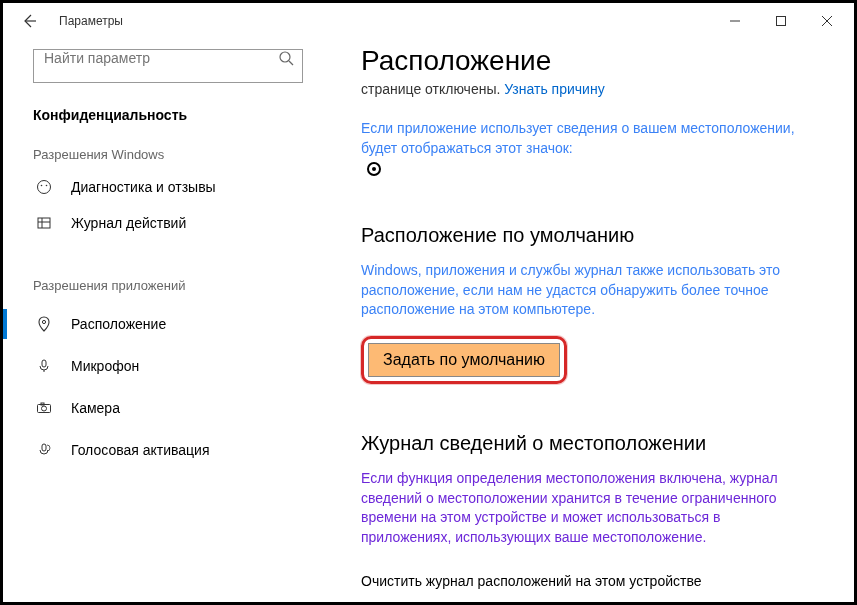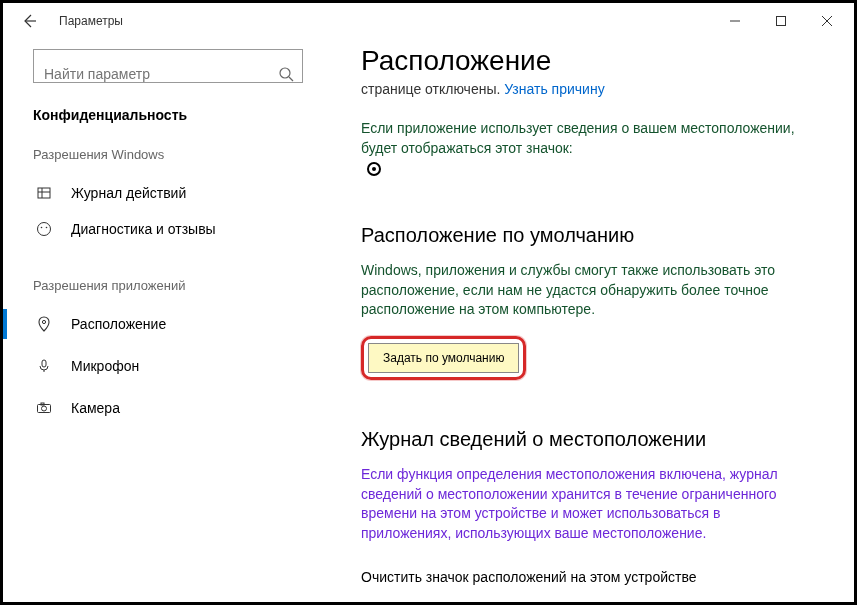--- a/index.html
+++ b/index.html
@@ -9,39 +9,39 @@
   .back-btn { width: 24px; height: 24px; display: flex; align-items: center; justify-content: center; cursor: pointer; margin-right: 18px; }
   .title { font-size: 12px; color: #333; }
   .winbtns { margin-left: auto; display: flex; }
   .winbtn { width: 46px; height: 32px; display: flex; align-items: center; justify-content: center; cursor: pointer; }
   .body { flex: 1; display: flex; overflow: hidden; }
   .sidebar { width: 320px; padding: 10px 0 0 0; overflow: hidden; position: relative; }
   .sidebar-inner { padding: 0 20px 0 30px; }
   .home-row { display: flex; align-items: center; height: 36px; margin-bottom: 14px; cursor: pointer; }
   .home-row .icon { width: 22px; margin-right: 16px; display: flex; justify-content: center; }
   .home-row .label { font-size: 14px; }
-  .search-box { height: 34px; border: 1px solid #999; display: flex; align-items: flex-end; padding: 0 8px 0 10px; margin-bottom: 24px; }
+  .search-box { height: 34px; border: 1px solid #999; display: flex; align-items: flex-start; padding: 0 8px 0 10px; margin-bottom: 24px; }
   .search-box input { flex: 1; border: none; outline: none; font-size: 14px; color: #666; background: transparent; }
   .sidebar-title { font-size: 14px; font-weight: 600; margin-bottom: 24px; }
   .group-label { font-size: 13px; color: #666; margin: 0 0 10px 30px; }
   .nav-item { display: flex; align-items: center; height: 42px; padding-left: 30px; cursor: pointer; position: relative; font-size: 14px; }
   .nav-item .icon { width: 22px; margin-right: 16px; display: flex; justify-content: center; }
   .nav-item.active::before { content: ""; position: absolute; left: 0; top: 6px; bottom: 6px; width: 4px; background: #0078d4; }
   .spacer { height: 34px; }
   .content { flex: 1; padding: 6px 30px 0 38px; overflow: hidden; }
   h1 { font-size: 28px; font-weight: 400; margin-bottom: 4px; }
   .line1 { font-size: 14px; color: #333; margin-bottom: 22px; }
   .link { color: #0066cc; cursor: pointer; margin-top: 30px; }
-  .para { font-size: 14px; color: #14532d; line-height: 1.4; margin-bottom: 4px; max-width: 440px; }
+  .para { font-size: 14px; color: #3b82f6; line-height: 1.4; margin-bottom: 4px; max-width: 440px; }
   .icon-line { display: flex; align-items: center; font-size: 14px; color: #333; margin-bottom: 48px; }
   .loc-dot { width: 14px; height: 14px; border: 2px solid #000; border-radius: 50%; margin-left: 6px; display: inline-flex; align-items: center; justify-content: center; }
   .loc-dot::after { content: ""; width: 4px; height: 4px; background: #000; border-radius: 50%; }
   h2 { font-size: 20px; font-weight: 400; margin-bottom: 14px; }
   .default-btn-wrap { display: inline-block; border: 3px solid #d62828; border-radius: 10px; padding: 4px; margin-top: 12px; margin-bottom: 48px; box-shadow: 0 0 0 1px rgba(214,40,40,.25); }
-  .default-btn { background: #fef9c3; border: 1px solid #888; padding: 7px 14px; font-size: 12px; cursor: pointer; }
+  .default-btn { background: #fdba74; border: 1px solid #888; padding: 7px 14px; font-size: 16px; cursor: pointer; }
   .history-p { font-size: 14px; color: #6d28d9; line-height: 1.4; max-width: 440px; margin-bottom: 26px; }
   .clear-label { font-size: 14px; }
   svg { display: block; }
 </style>
 </head>
 <body>
 
 <div class="window">
 
   <div class="titlebar">
@@ -80,39 +80,39 @@
           <input type="text" placeholder="Найти параметр" style="">
           <svg width="16" height="16" viewBox="0 0 16 16">
               <circle cx="7" cy="7" r="5" stroke="#666" fill="none" stroke-width="1.2"></circle>
               <line x1="11" y1="11" x2="15" y2="15" stroke="#666" stroke-width="1.2"></line>
             </svg>
         </div>
         <div class="sidebar-title">Конфиденциальность</div>
       </div>
 
       <div class="group-label">Разрешения Windows</div>
+      <div class="nav-item" style="height:30px;">
+        <span class="icon">
+            <svg width="16" height="16" viewBox="0 0 16 16">
+              <circle cx="8" cy="8" r="6.5" stroke="#333" fill="none"></circle>
+              <circle cx="5.5" cy="6.5" r="0.8" fill="#333"></circle>
+              <circle cx="10.5" cy="6.5" r="0.8" fill="#333"></circle>
+            </svg>
+          </span>
+        <span>Диагностика и отзывы</span>
+      </div>
       <div class="nav-item">
         <span class="icon">
             <svg width="16" height="16" viewBox="0 0 16 16">
               <rect x="2" y="3" width="12" height="10" stroke="#333" fill="none"></rect>
               <line x1="2" y1="7" x2="14" y2="7" stroke="#333"></line>
               <line x1="6" y1="3" x2="6" y2="13" stroke="#333"></line>
             </svg>
           </span>
         <span>Журнал действий</span>
-      </div>
-      <div class="nav-item" style="height:30px;">
-        <span class="icon">
-            <svg width="16" height="16" viewBox="0 0 16 16">
-              <circle cx="8" cy="8" r="6.5" stroke="#333" fill="none"></circle>
-              <circle cx="5.5" cy="6.5" r="0.8" fill="#333"></circle>
-              <circle cx="10.5" cy="6.5" r="0.8" fill="#333"></circle>
-            </svg>
-          </span>
-        <span>Диагностика и отзывы</span>
       </div>
 
       <div class="spacer"></div>
       <div class="group-label">Разрешения приложений</div>
 
       <div class="nav-item active">
         <span class="icon">
             <svg width="16" height="16" viewBox="0 0 16 16">
               <path d="M8 1 C5 1 3 3 3 6 C3 10 8 15 8 15 C8 15 13 10 13 6 C13 3 11 1 8 1 Z" stroke="#333" fill="none" stroke-width="1.1"></path>
               <circle cx="8" cy="6" r="1.6" stroke="#333" fill="none"></circle>
@@ -133,39 +133,49 @@
       <div class="nav-item">
         <span class="icon">
             <svg width="16" height="16" viewBox="0 0 16 16">
               <rect x="1.5" y="4.5" width="13" height="8" rx="1" stroke="#333" fill="none"></rect>
               <circle cx="8" cy="8.5" r="2.5" stroke="#333" fill="none"></circle>
               <rect x="5" y="3" width="3" height="2" stroke="#333" fill="none"></rect>
             </svg>
           </span>
         <span>Камера</span>
       </div>
+      <div class="nav-item">
+        <span class="icon">
+            <svg width="16" height="16" viewBox="0 0 16 16">
+              <rect x="6" y="2" width="4" height="7" rx="2" stroke="#333" fill="none"></rect>
+              <path d="M4 8 A4 4 0 0 0 12 8" stroke="#333" fill="none"></path>
+              <path d="M11 3 A3 3 0 0 1 11 9" stroke="#333" fill="none" stroke-width="0.8"></path>
+            </svg>
+          </span>
+        <span>Голосовая активация</span>
+      </div>
     </div>
 
     <div class="content">
       <h1>Расположение</h1>
       <div class="line1">
         <span>странице отключены. </span><span class="link">Узнать причину</span>
       </div>
       <div class="para">
         <span>Если приложение использует сведения о вашем местоположении, будет отображаться этот значок:</span>
       </div>
       <div class="icon-line">
         <span class="loc-dot"></span>
       </div>
 
       <h2>Расположение по умолчанию</h2>
-      <div class="para">Windows, приложения и службы смогут также использовать это расположение, если нам не удастся обнаружить более точное расположение на этом компьютере.</div>
+      <div class="para">Windows, приложения и службы журнал также использовать это расположение, если нам не удастся обнаружить более точное расположение на этом компьютере.</div>
       <div class="default-btn-wrap">
         <button class="default-btn">Задать по умолчанию</button>
       </div>
 
       <h2>Журнал сведений о местоположении</h2>
       <div class="history-p">Если функция определения местоположения включена, журнал сведений о местоположении хранится в течение ограниченного времени на этом устройстве и может использоваться в приложениях, использующих ваше местоположение.</div>
-      <div class="clear-label">Очистить значок расположений на этом устройстве</div>
+      <div class="clear-label">Очистить журнал расположений на этом устройстве</div>
     </div>
 
   </div>
 </div>
 
 </body></html>

